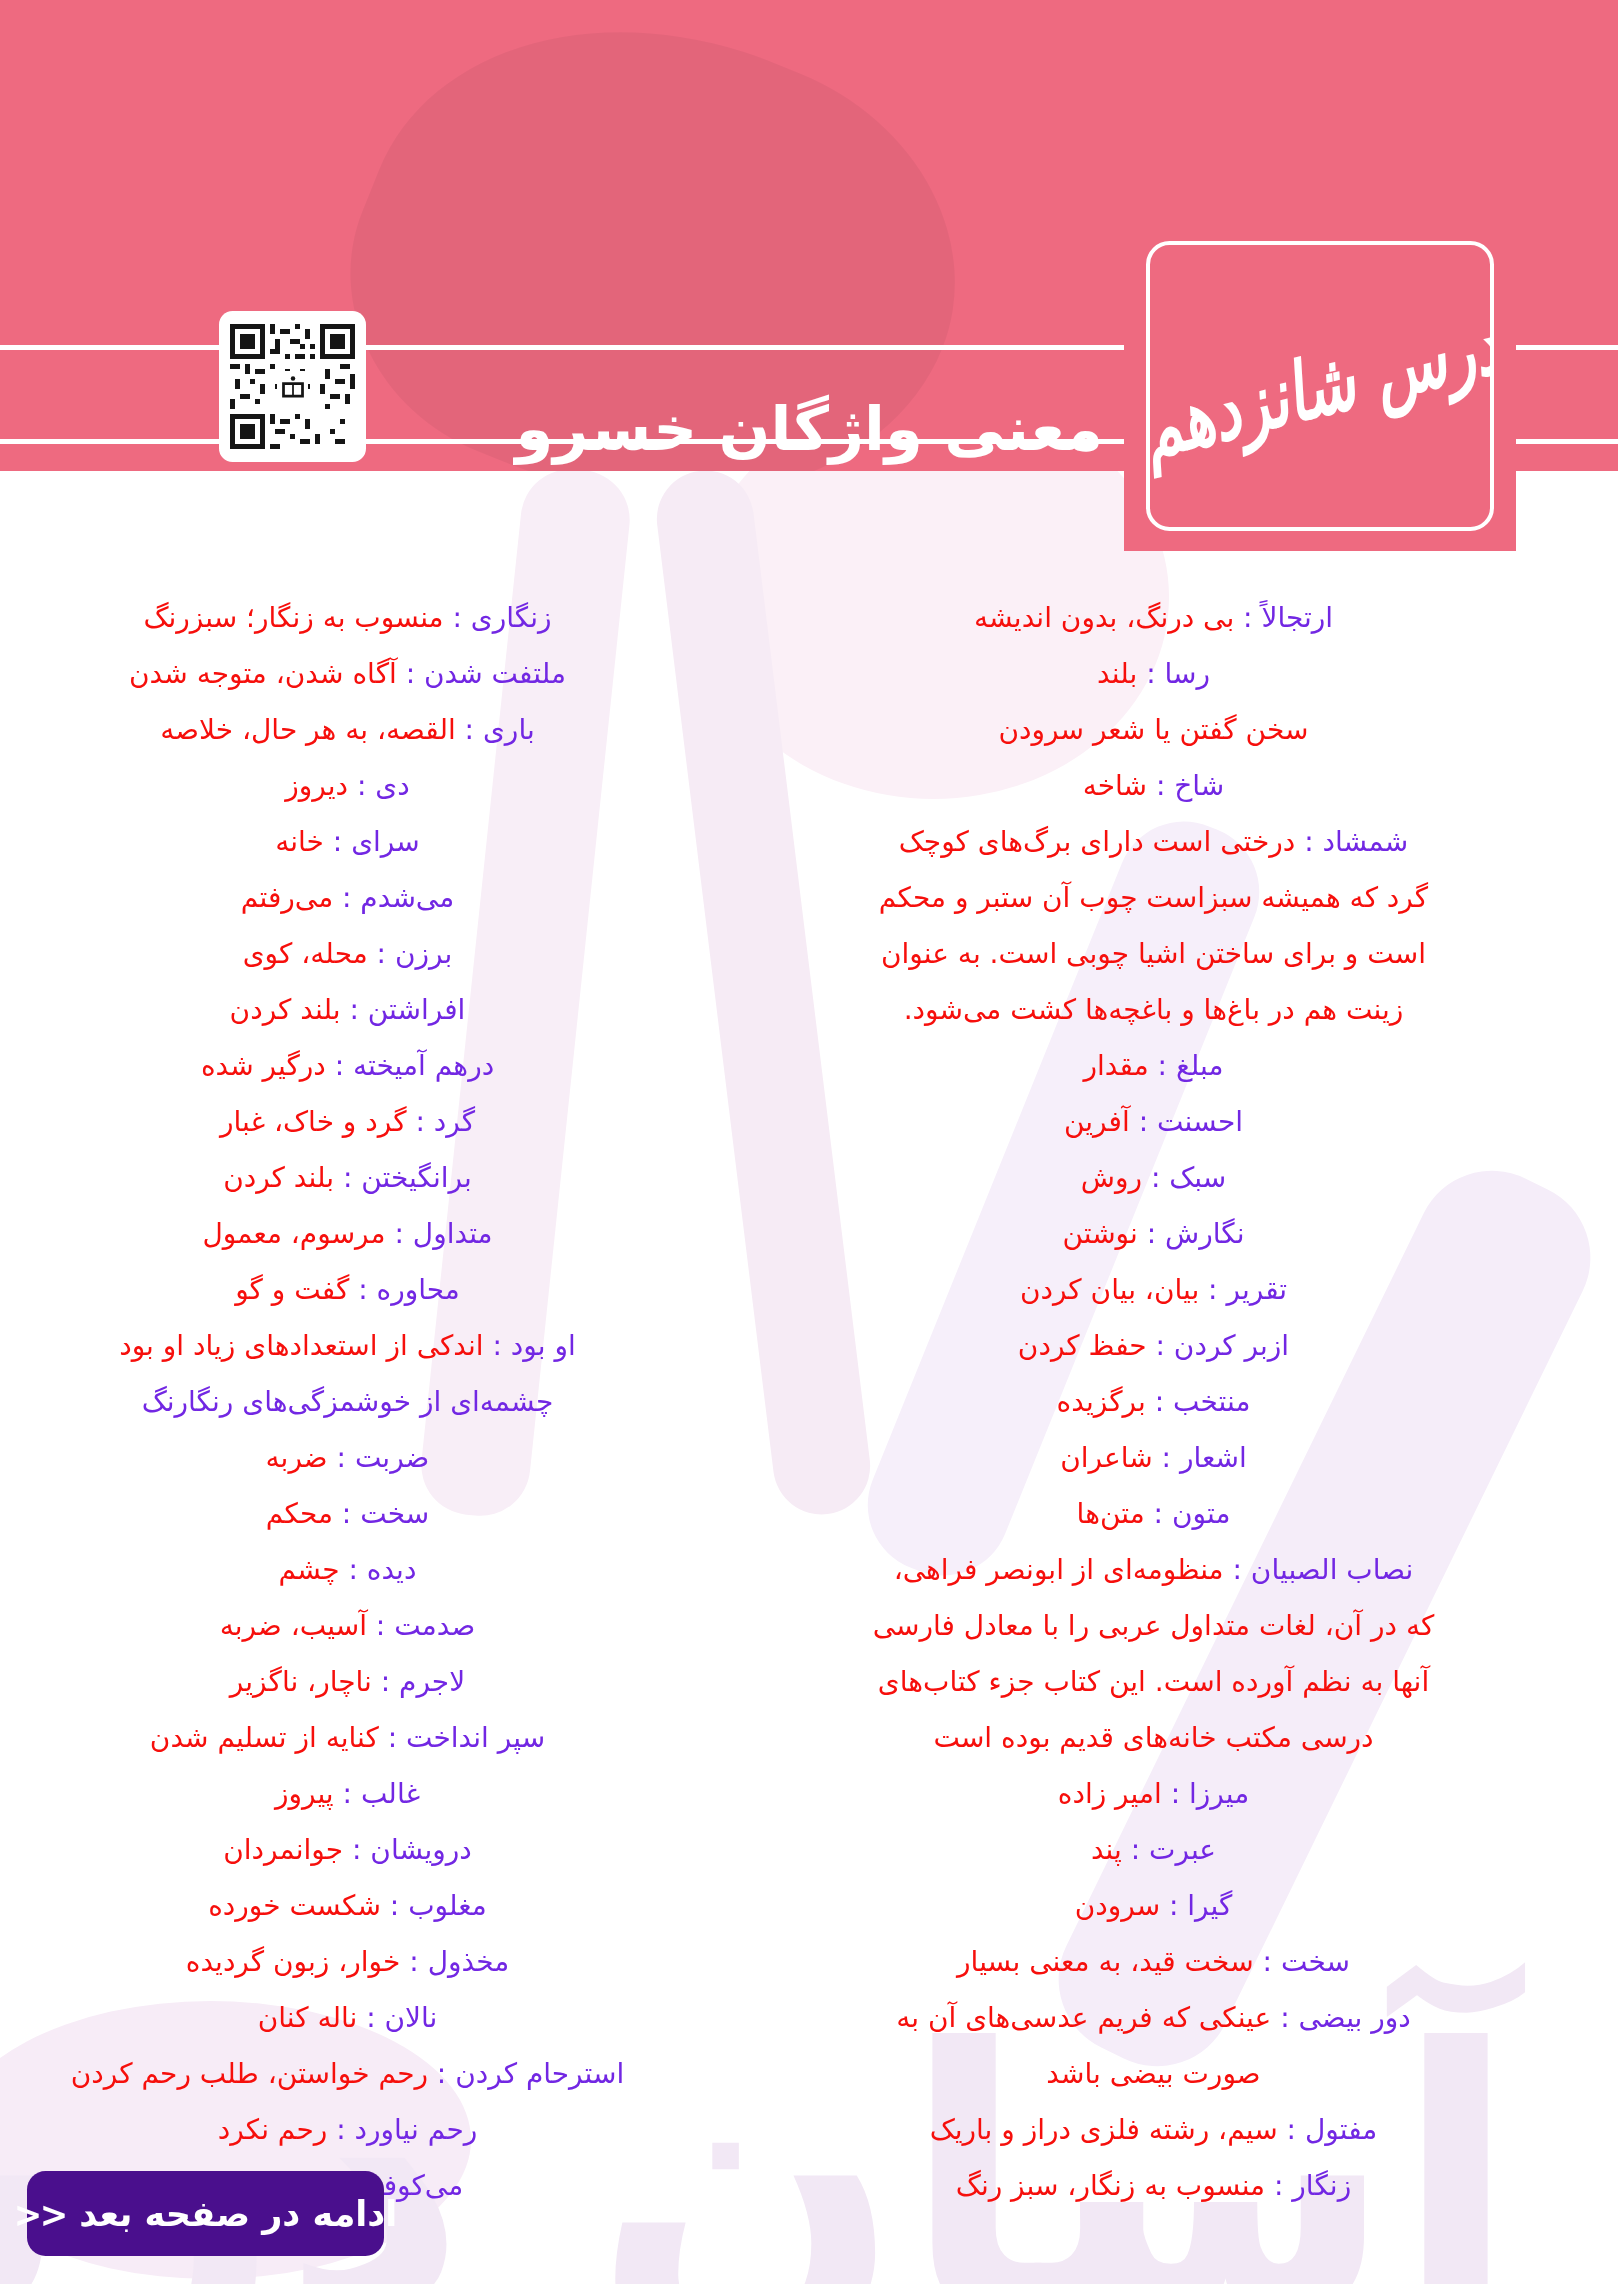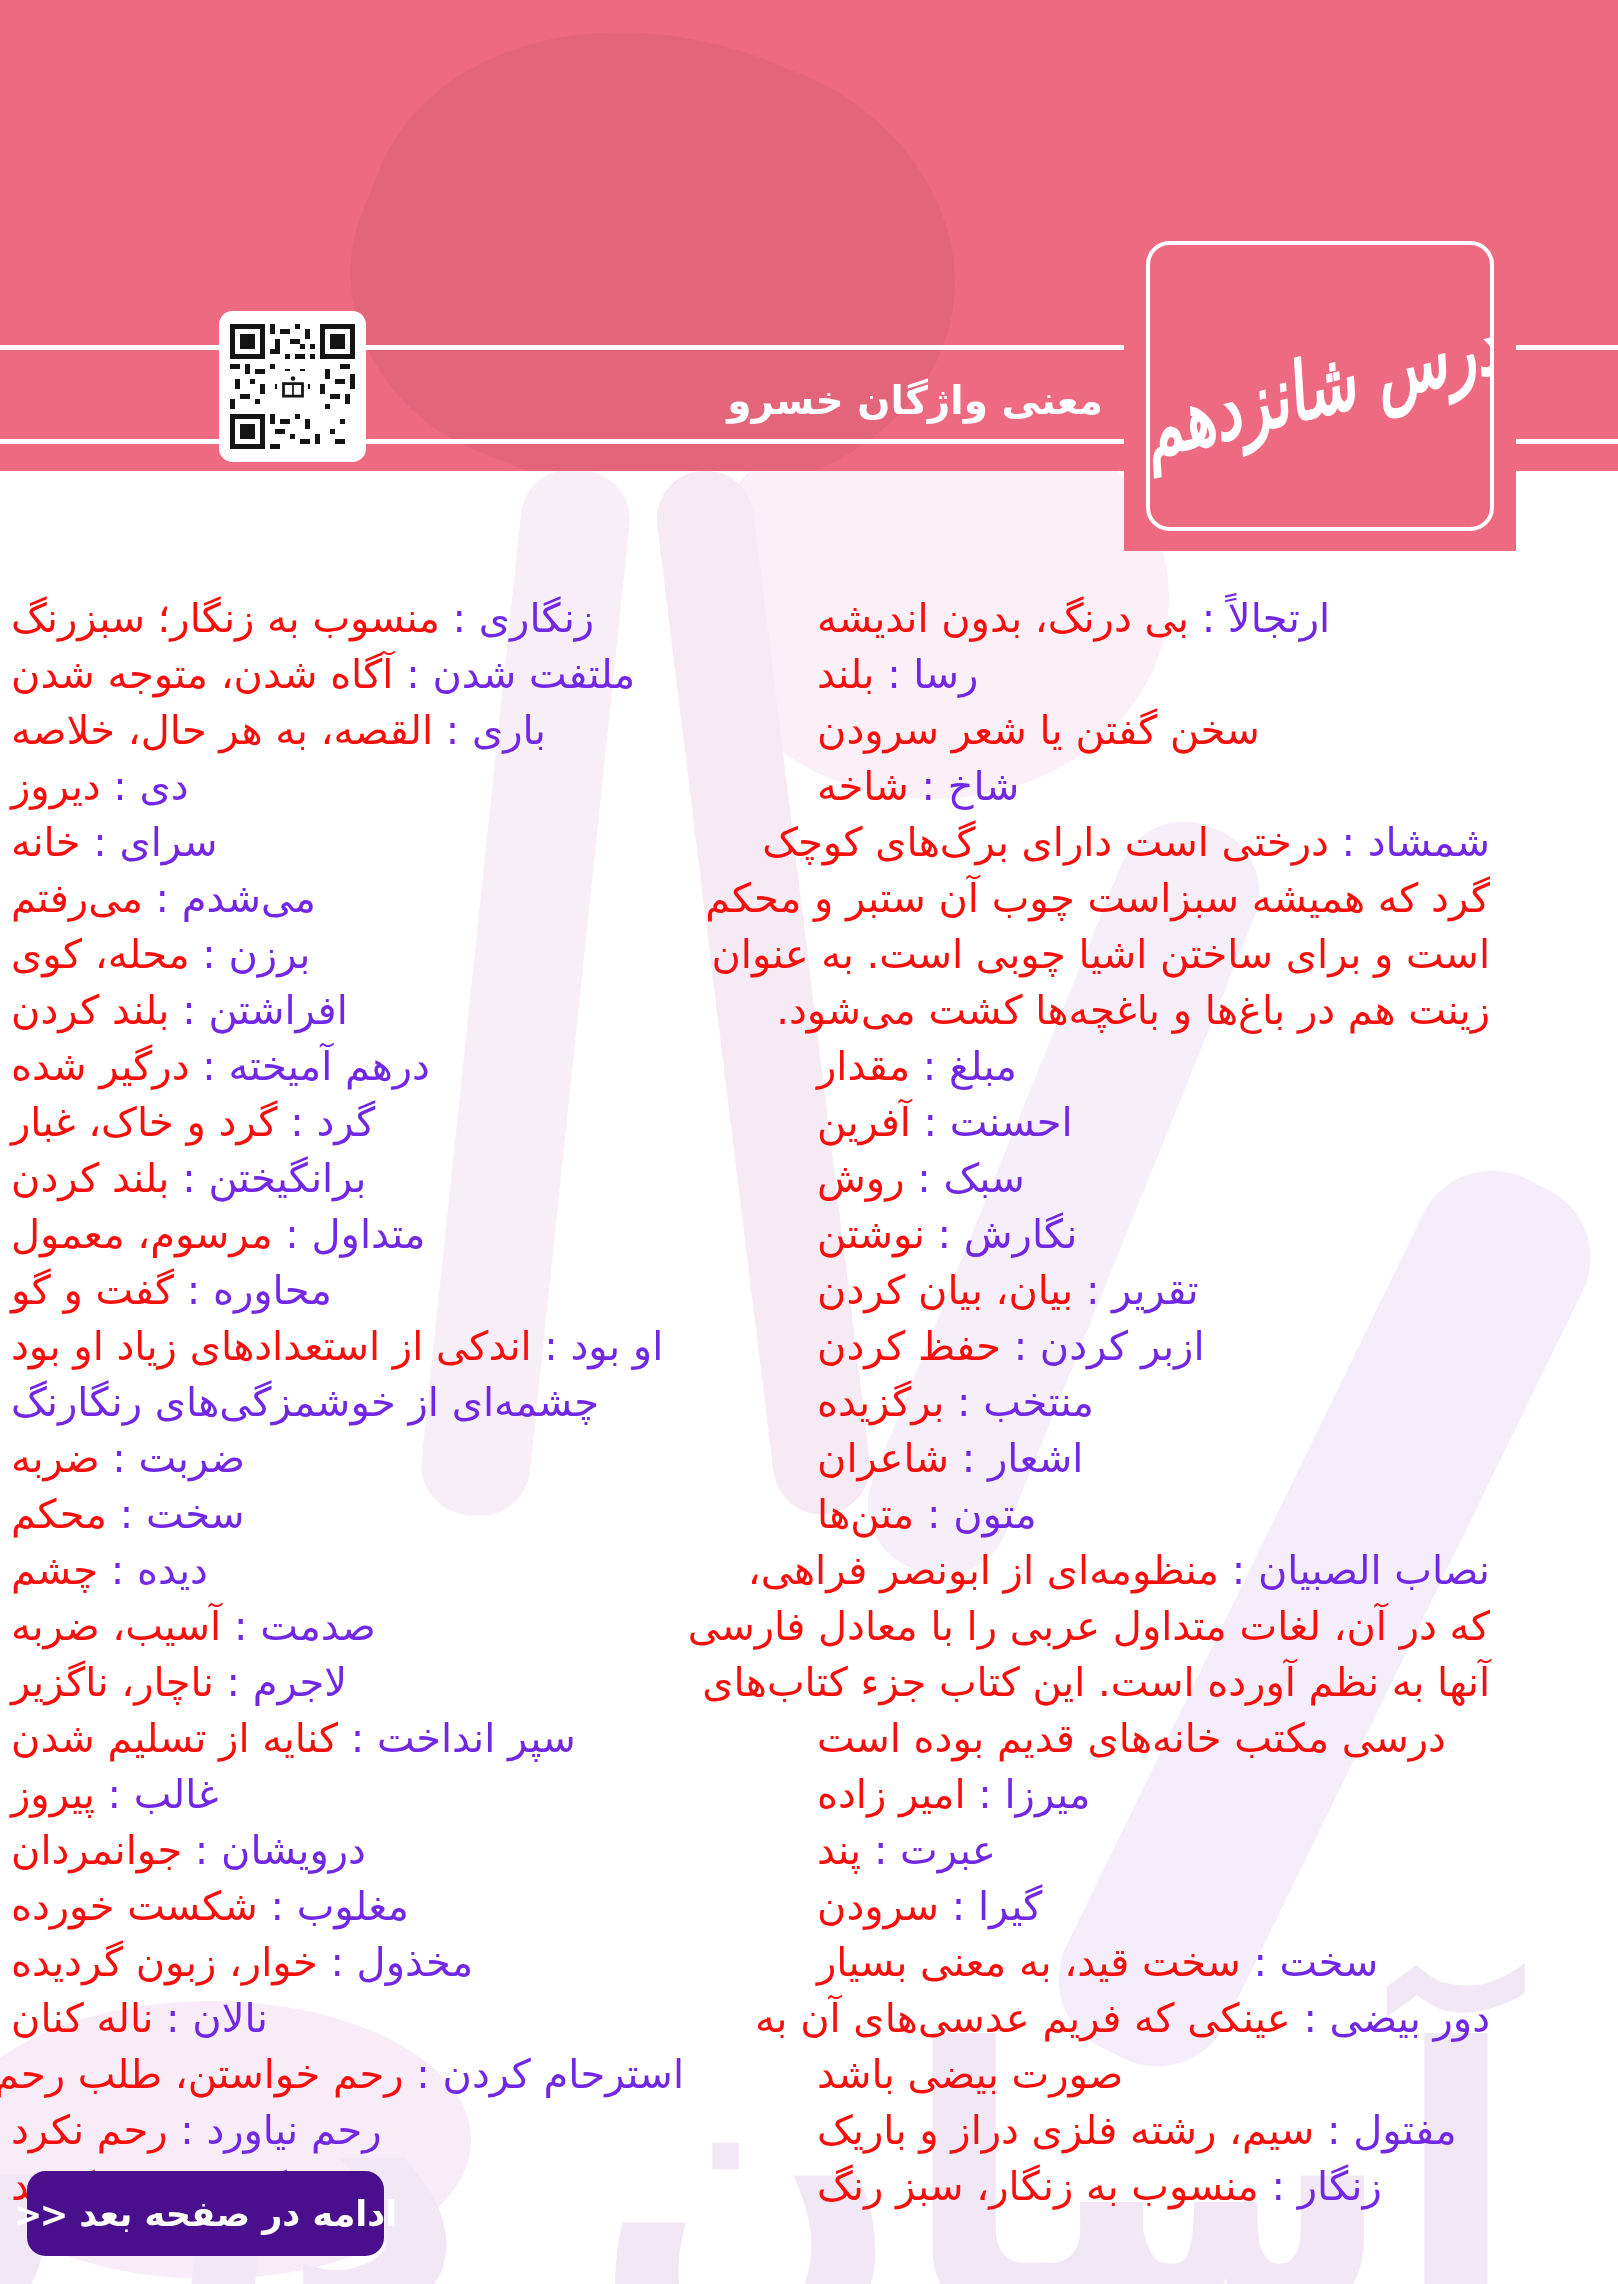--- a/index.html
+++ b/index.html
@@ -29,21 +29,21 @@
     position:absolute;left:362px;top:34px;width:589px;height:471px;
     background:rgba(0,0,0,0.045);
     border-radius:58% 42% 65% 35% / 55% 45% 60% 40%;
     transform:rotate(22deg);
   }
   .rule{position:absolute;left:0;width:1619px;height:5px;background:#ffffff;z-index:3;}
   .rule-top{top:345px;}
   .rule-bottom{top:439px;}
   .page-title{
     position:absolute;top:352px;right:516px;z-index:4;
-    color:#ffffff;font-size:39px;font-weight:bold;direction:rtl;white-space:nowrap;margin-left:33px;
+    color:#ffffff;font-size:61px;font-weight:bold;direction:rtl;white-space:nowrap;margin-left:33px;
   }
   
   .qr-box{
     position:absolute;left:219px;top:311px;width:147px;height:151px;
     background:#ffffff;border-radius:13.5px;z-index:4;
     display:flex;align-items:center;justify-content:center;
   }
   .qr-box svg{width:125px;height:125px;display:block;}
   
   .lesson-wrap{
@@ -58,22 +58,22 @@
   .lesson-calli{
     color:#ffffff;font-family:"DejaVu Serif",serif;font-style:italic;font-weight:bold;
     font-size:81px;white-space:nowrap;direction:rtl;
     transform:rotate(-14deg) scaleX(.74);
   }
   
   .col{position:absolute;top:590px;z-index:3;}
   .col-right{right:129px;width:673px;}
   .col-left{right:935px;width:673px;}
   .line{
-    height:56px;line-height:56px;font-size:40px;
-    direction:rtl;text-align:left;white-space:nowrap;
+    height:56px;line-height:56px;font-size:28px;
+    direction:rtl;text-align:center;white-space:nowrap;
   }
   .t,.sep{color:var(--purple,#7227e3);}
   .d{color:var(--red,#f60f0c);}
   
   .next-btn{
     position:absolute;left:27px;top:2171px;width:357px;height:85px;
     background:var(--btn,#4a0f8d);border-radius:18.5px;z-index:6;
     display:flex;align-items:center;justify-content:center;gap:13.5px;
     direction:rtl;color:#ffffff;cursor:pointer;
   }

